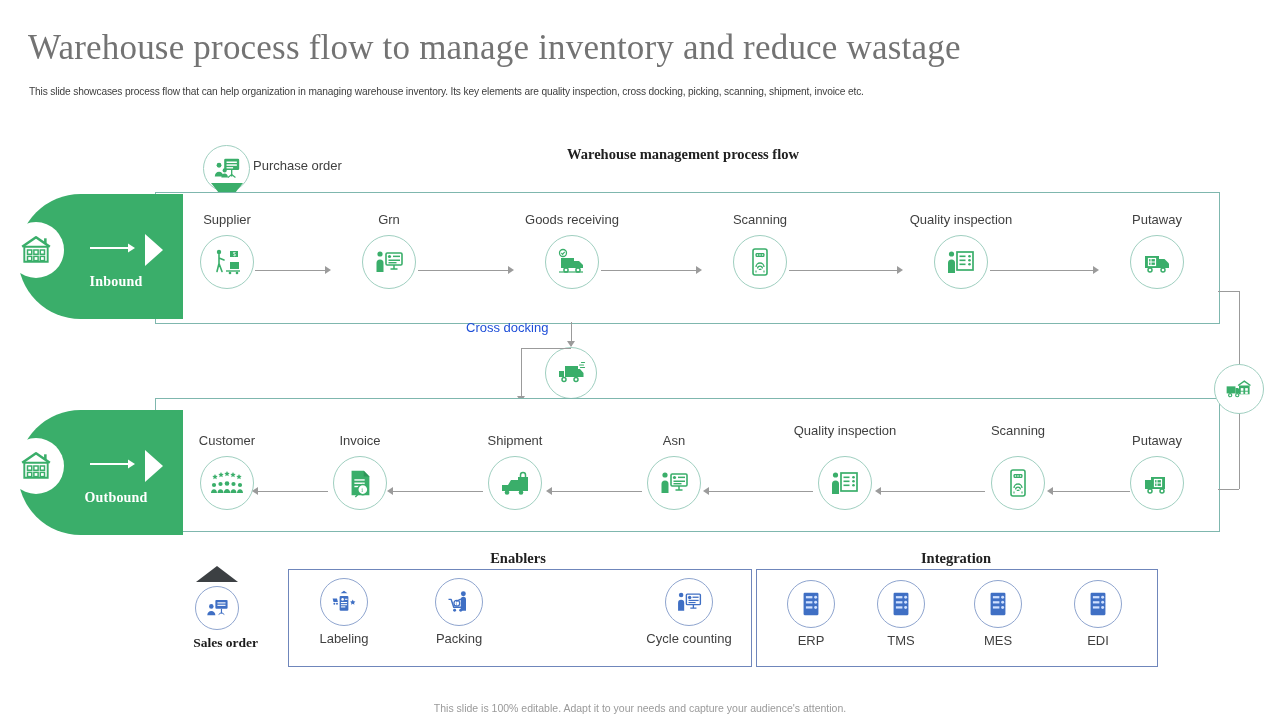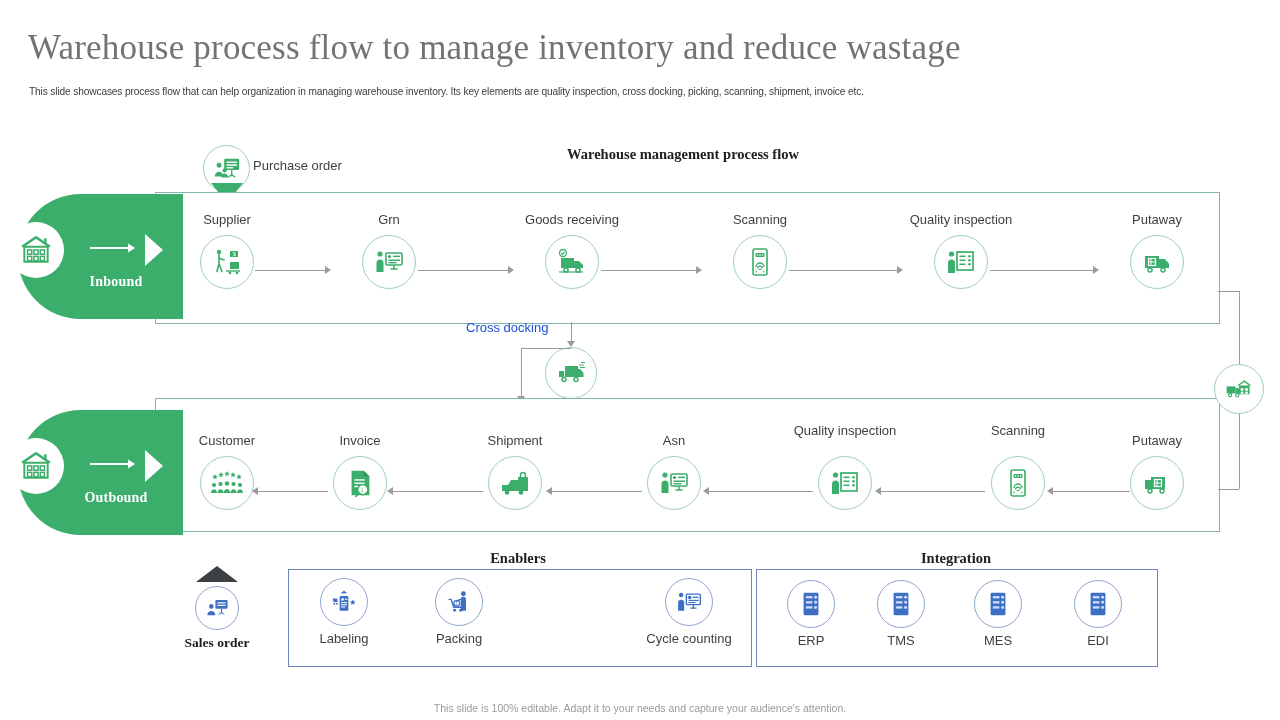--- a/index.html
+++ b/index.html
@@ -149,21 +149,21 @@
     border-left:21px solid transparent;border-right:21px solid transparent;
     border-bottom:16px solid #3c4043;
   }
   #so-circle{
     width:44px;height:44px;border-radius:50%;border:1px solid #8fa5cf;
     background:#fff;display:flex;align-items:center;justify-content:center;
     margin:4px auto 0 auto;box-sizing:border-box;
   }
   #so-label{
     font-family:"Liberation Serif", serif;font-weight:700;font-size:13.5px;
-    color:#1c1c1c;margin-top:5px;white-space:nowrap;
+    color:#1c1c1c;margin-top:5px;white-space:nowrap;text-align:right;
   }
 
   
   #footer{
     position:absolute;left:0;top:702px;width:1280px;text-align:center;
     font-size:10.5px;color:#9a9a9a;
   }
   svg{display:block;}
 </style>
 </head>

